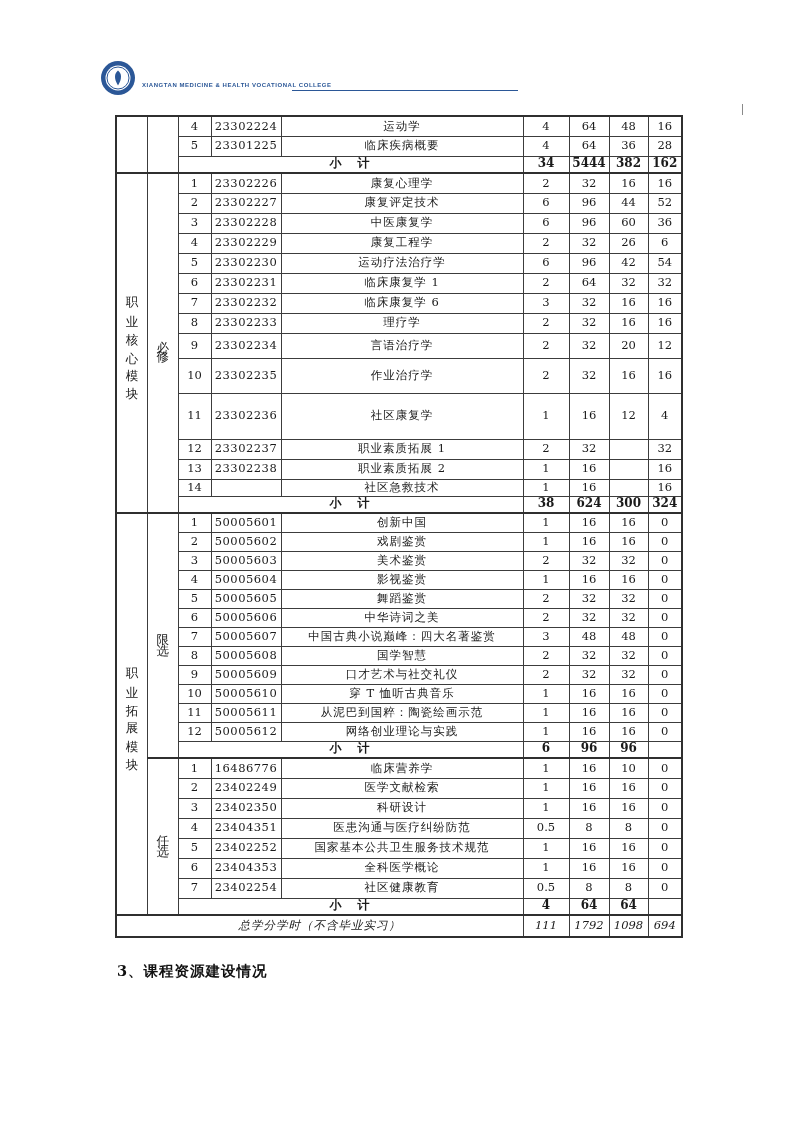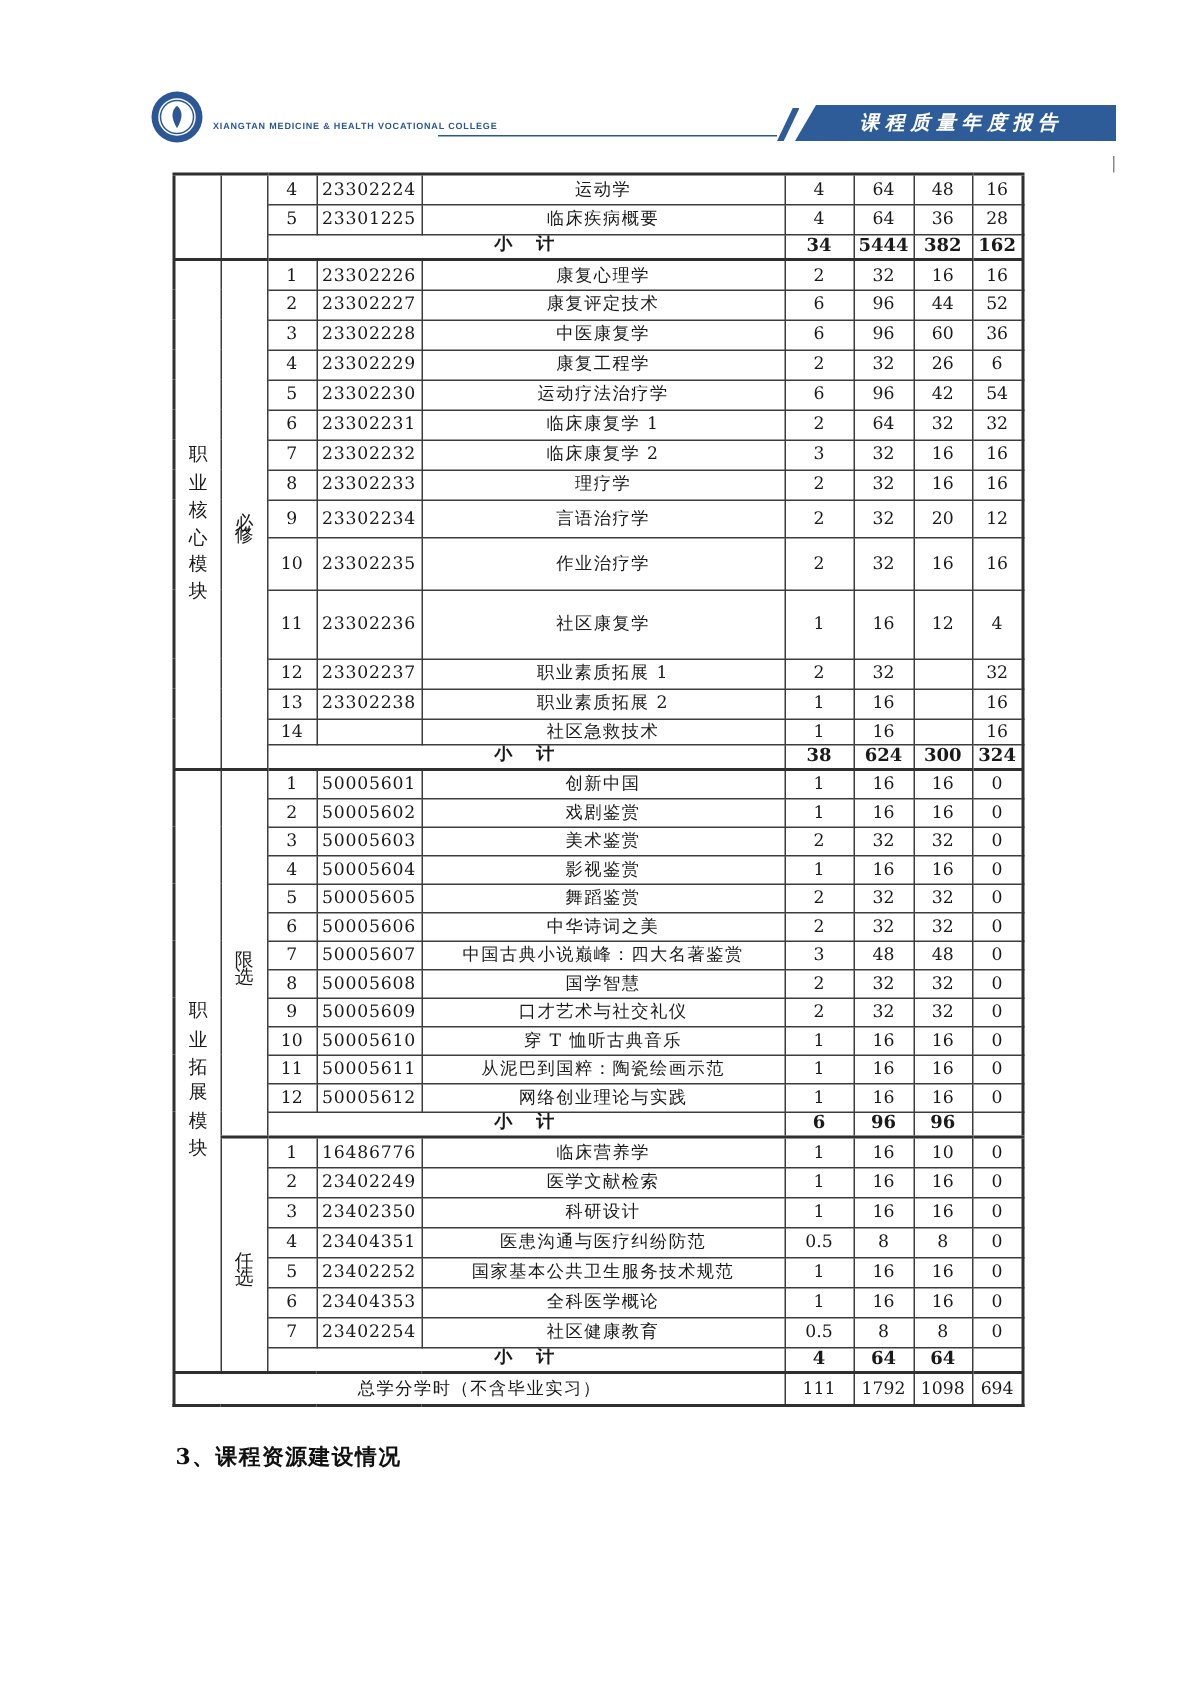--- a/index.html
+++ b/index.html
@@ -34,21 +34,21 @@
   .course-table tr.subtotal td{font-weight:bold;font-size:12px;}
   .num-cell{font-size:12px;}
   .code-cell{font-size:12px;letter-spacing:0.5px;}
   .no-cell{font-size:12px;}
   .name-cell{letter-spacing:1px;}
   .vcell{vertical-align:middle;}
   .vtext{writing-mode:vertical-rl;text-orientation:upright;display:inline-block;
          line-height:1;font-size:12.5px;}
   .vtext.module{letter-spacing:18px;}
   .vtext.type{letter-spacing:10px;}
-  .subtotal-label{letter-spacing:2px;font-family:Liberation Mono, monospace;}
+  .subtotal-label{letter-spacing:2px;}
   .grand-label{font-size:12px;letter-spacing:1px;}
 
   
   .sec-heading{position:absolute;left:117px;top:962px;font-size:14.5px;font-weight:bold;
                color:#111;letter-spacing:1px;}
   .body-par{position:absolute;left:138px;top:994px;width:560px;font-size:14px;
             color:#111;letter-spacing:0.5px;white-space:nowrap;}
 </style>
 </head>
 <body>
@@ -58,26 +58,20 @@
   <div class="emblem">
     <svg width="36" height="36" viewBox="0 0 36 36">
       <circle cx="18" cy="18" r="17" fill="#2b5797"></circle>
       <circle cx="18" cy="18" r="12.5" fill="#ffffff"></circle>
       <circle cx="18" cy="18" r="11" fill="none" stroke="#2b5797" stroke-width="1"></circle>
       <path d="M18 10.5 C 21.5 13.5, 22.5 18, 18 25.5 C 13.5 18, 14.5 13.5, 18 10.5 Z" fill="#2b5797"></path>
     </svg>
   </div>
   <div class="school-en">XIANGTAN MEDICINE &amp; HEALTH VOCATIONAL COLLEGE</div>
   <div class="header-line"></div>
-  <div class="banner">
-    <div class="banner-sliver"></div>
-    <div class="banner-main">
-      <span class="banner-text">课程质量年度报告</span>
-    </div>
-  </div>
   <div class="corner-tick"></div>
 
   <table class="course-table">
     <colgroup>
       <col style="width:31px">
         <col style="width:31px">
         <col style="width:33px">
       <col style="width:70px">
         <col style="width:242px">
         <col style="width:46px">
@@ -165,21 +159,21 @@
           <td class="code-cell">23302231</td>
           <td class="name-cell">临床康复学 1</td>
           <td class="num-cell">2</td>
           <td class="num-cell">64</td>
           <td class="num-cell">32</td>
           <td class="num-cell">32</td>
         </tr>
         <tr style="height: 20px;">
           <td class="no-cell">7</td>
           <td class="code-cell">23302232</td>
-          <td class="name-cell">临床康复学 2</td>
+          <td class="name-cell">临床康复学 6</td>
           <td class="num-cell">3</td>
           <td class="num-cell">32</td>
           <td class="num-cell">16</td>
           <td class="num-cell">16</td>
         </tr>
         <tr style="height: 20px;">
           <td class="no-cell">8</td>
           <td class="code-cell">23302233</td>
           <td class="name-cell">理疗学</td>
           <td class="num-cell">2</td>
@@ -429,21 +423,21 @@
           <td class="num-cell">8</td>
           <td class="num-cell">0</td>
         </tr>
         <tr class="subtotal" style="height: 17px;">
           <td class="subtotal-label" colspan="3">小　计</td>
           <td class="num-cell">4</td>
           <td class="num-cell">64</td>
           <td class="num-cell">64</td>
           <td class="num-cell"></td>
         </tr>
-        <tr class="section-start" style="height: 22px;">
+        <tr class="section-start" style="height: 22px; font-style: italic;">
           <td class="grand-label" colspan="5">总学分学时（不含毕业实习）</td>
           <td class="num-cell">111</td>
           <td class="num-cell">1792</td>
           <td class="num-cell">1098</td>
           <td class="num-cell">694</td>
         </tr>
       </tbody>
   </table>
 
   <div class="sec-heading">3、课程资源建设情况</div>

